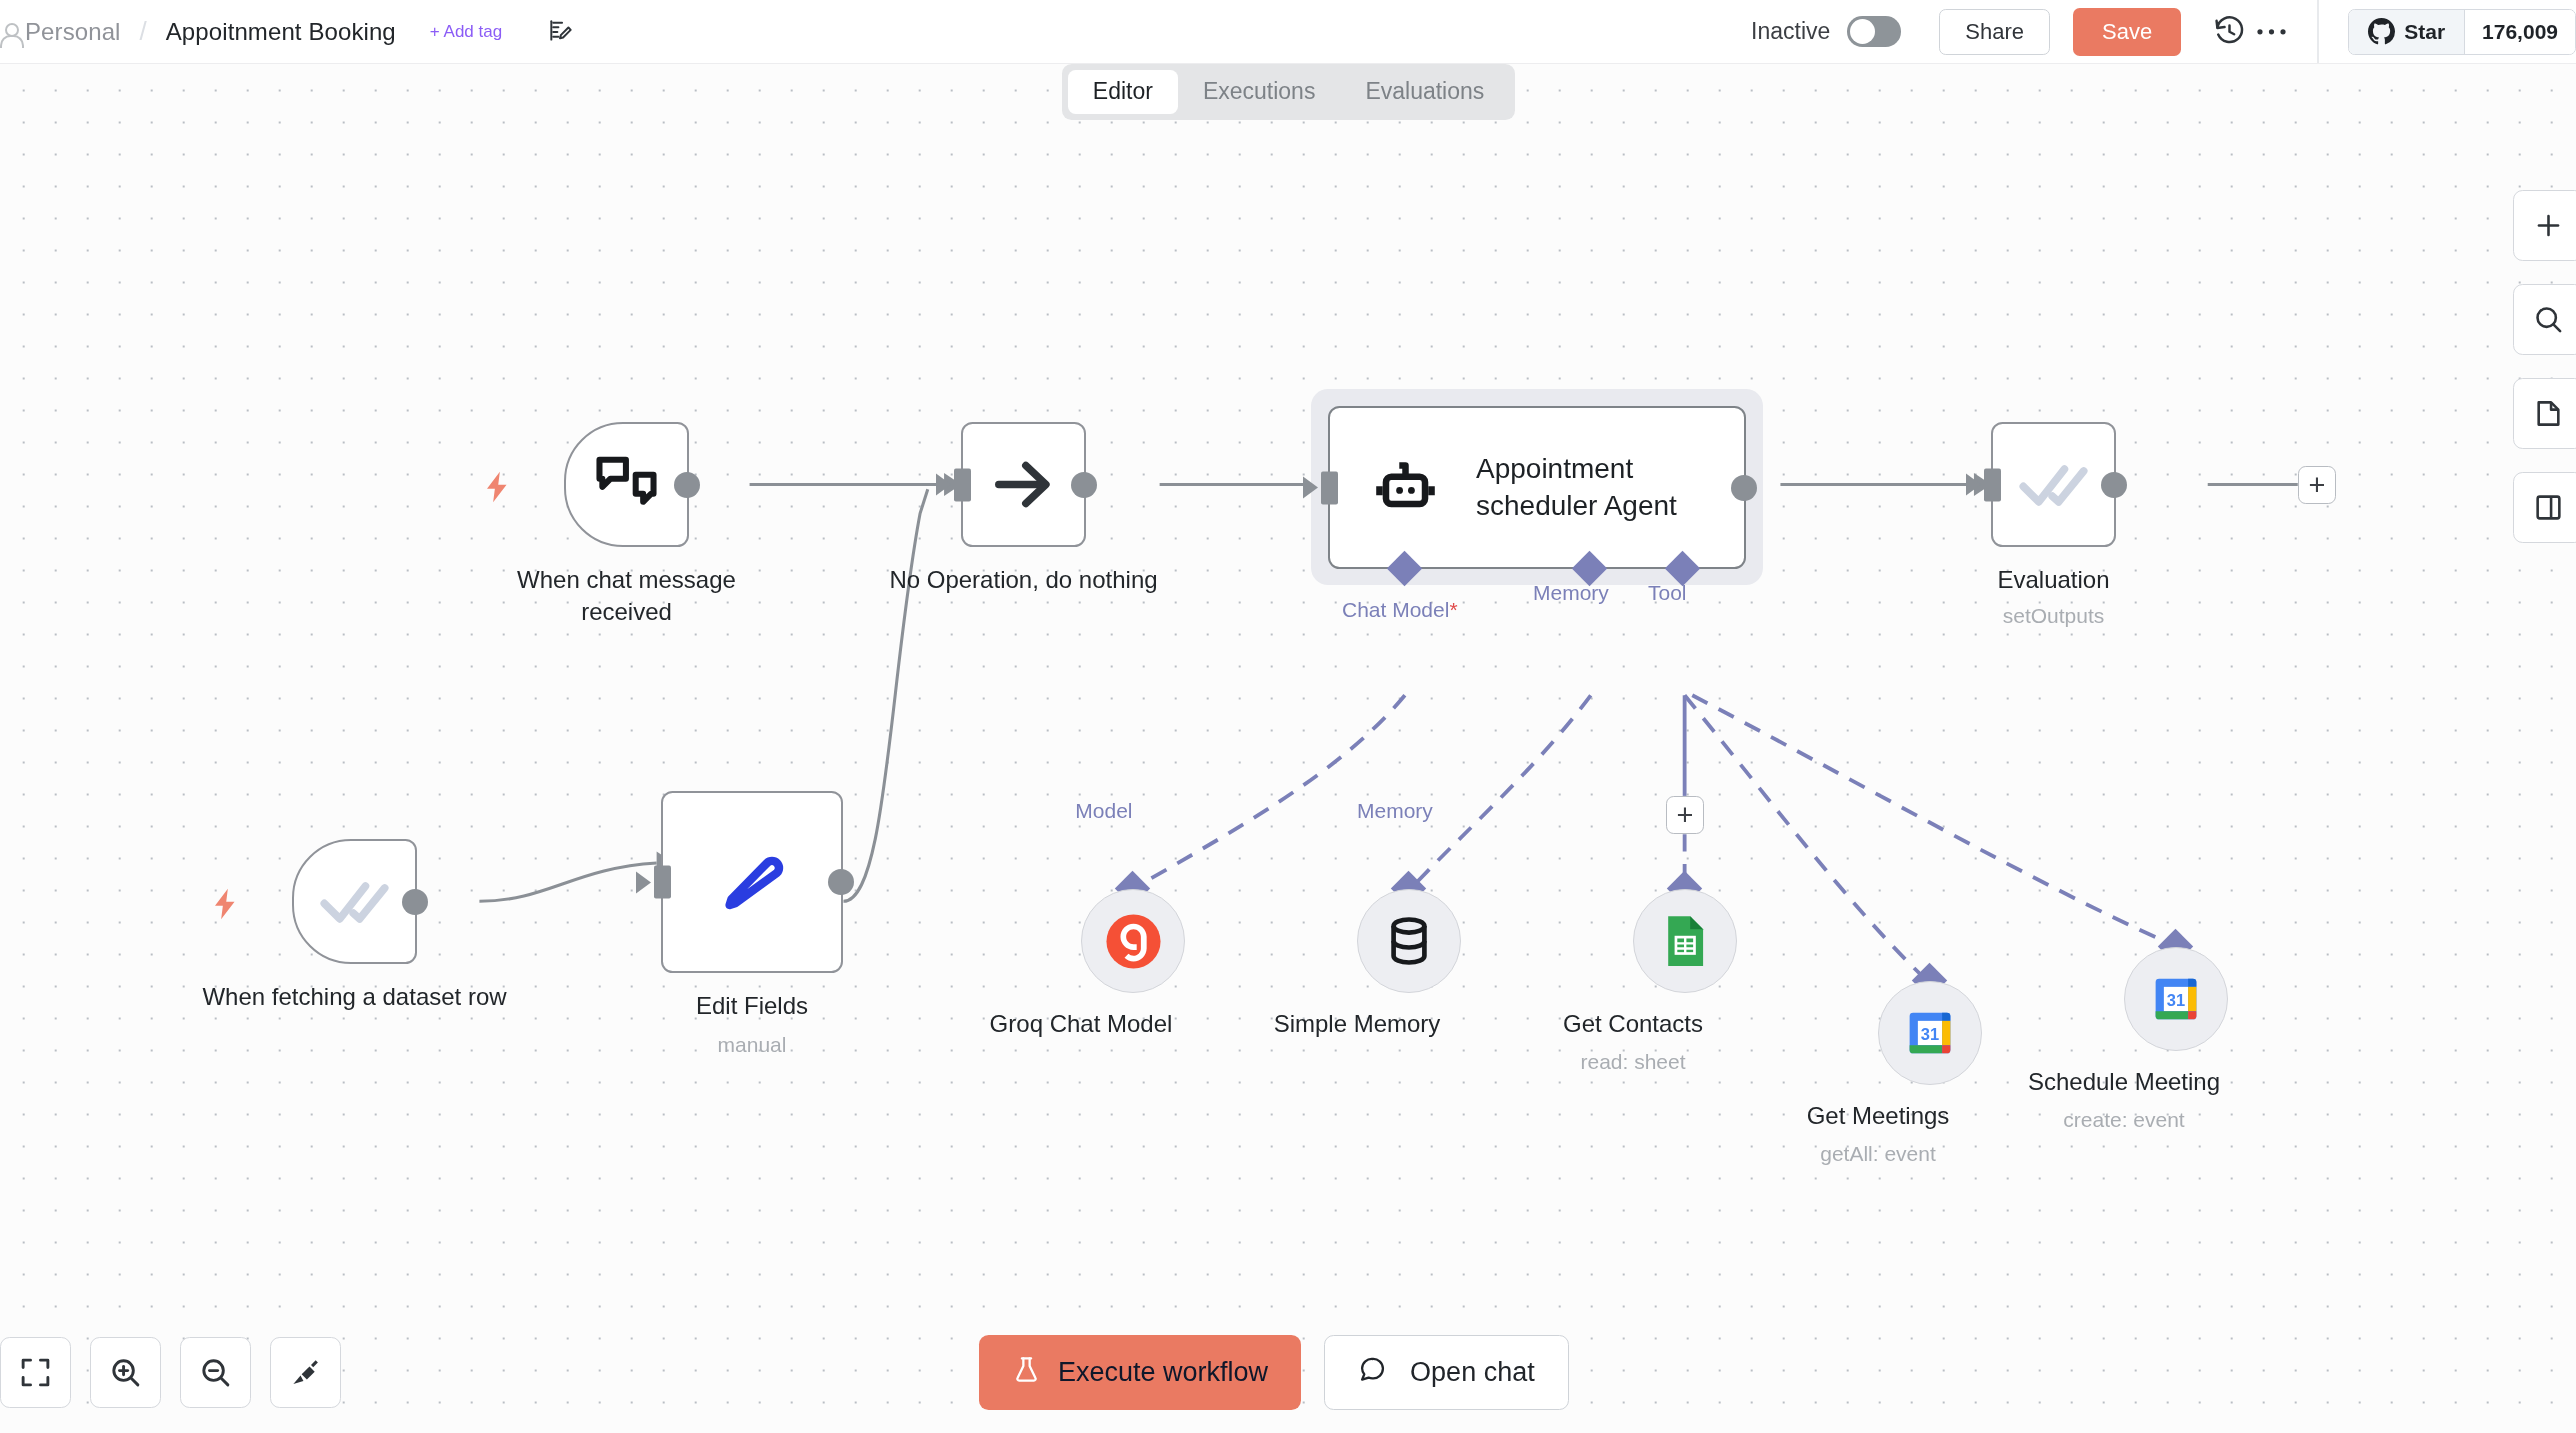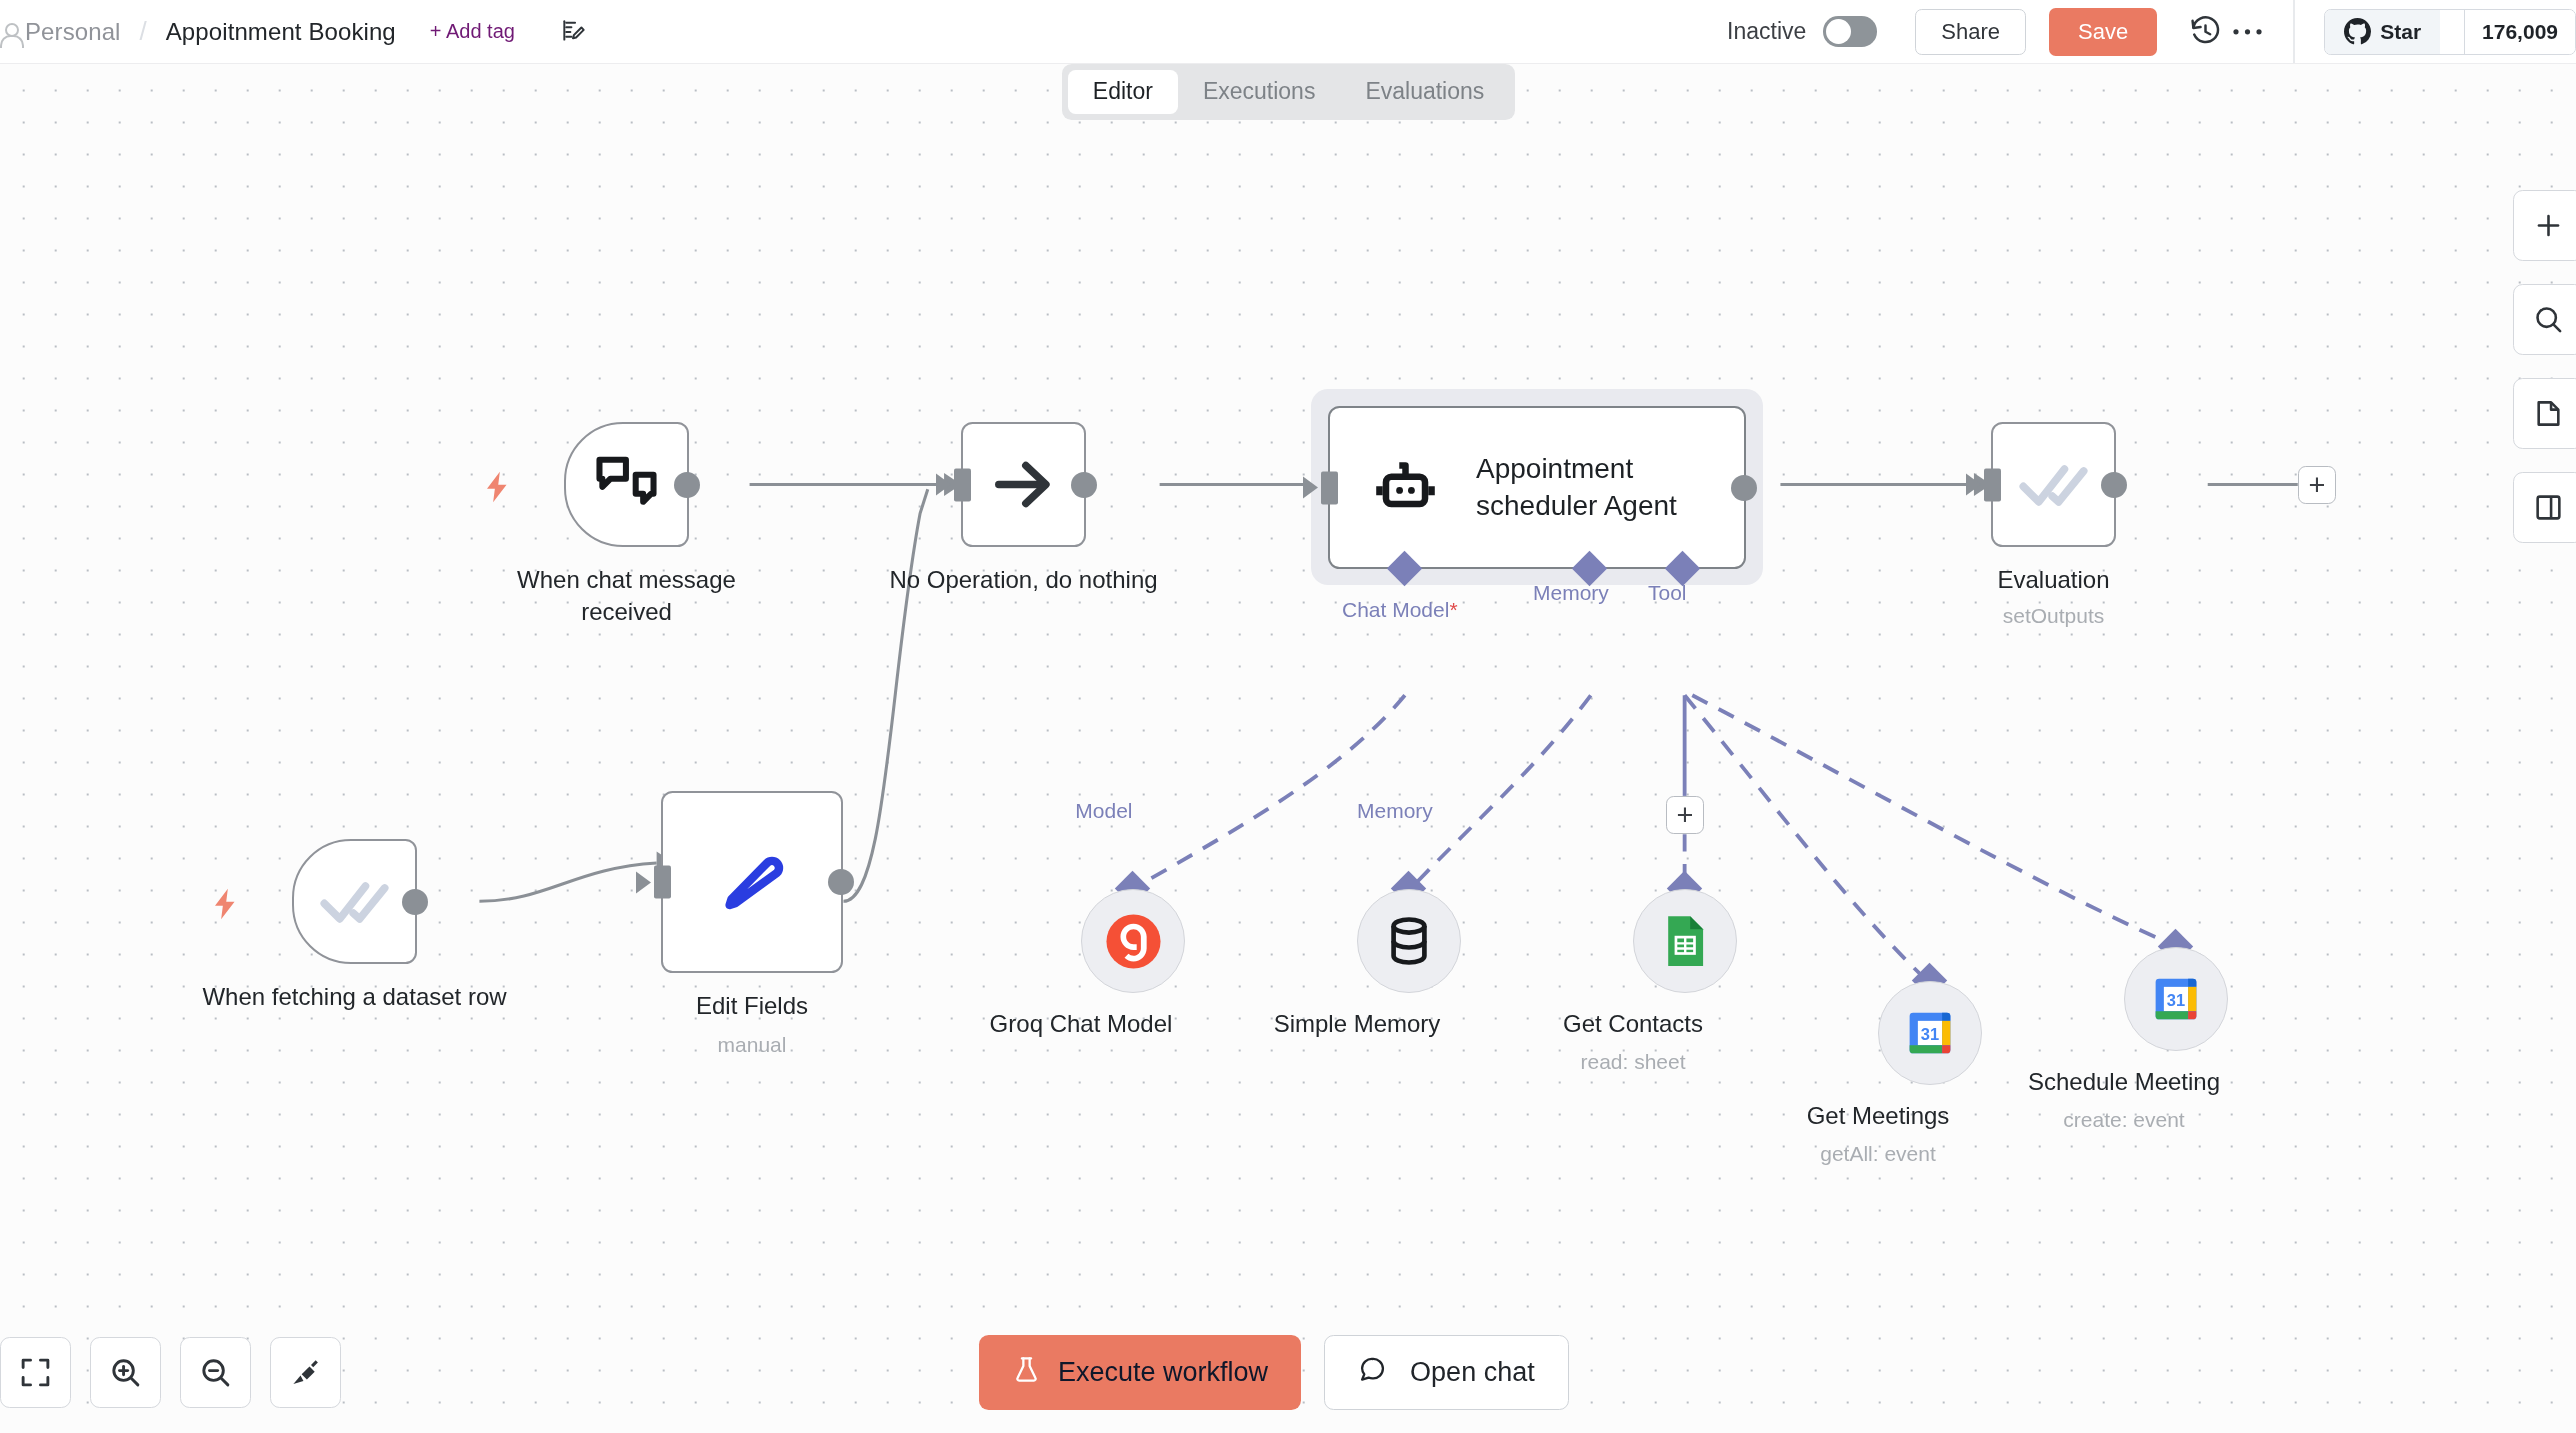--- a/index.html
+++ b/index.html
@@ -26,21 +26,21 @@
     border:2.4px solid #8a8f94; border-radius:50%;
   }
   .person-icon::after {
     content:""; position:absolute; left:3.8px; top:18px; width:20px; height:10.5px;
     border:2.4px solid #8a8f94; border-bottom:none;
     border-radius:10.5px 10.5px 0 0;
   }
   .crumb-personal { font-size: 24px; color: #909399; margin-left: 3.8px; letter-spacing:0.1px; }
   .crumb-sep { font-size: 26px; color: #dcdfe4; margin: 0 19px; font-weight: 300; }
   .crumb-title { font-size: 24px; color: #22262a; letter-spacing:0.1px; }
-  .add-tag { font-size: 20px; color: #701a75; margin-left: 34px; cursor: pointer; }
+  .add-tag { font-size: 17px; color: #8b5cf6; margin-left: 34px; cursor: pointer; }
   .edit-note-icon { margin-left: 46px; width: 25px; height: 27px; position: relative; cursor: pointer; }
 
   .hdr-right { display: flex; align-items: center; gap: 0px; padding-right: 0px; }
   .inactive-label { font-size: 23px; color: #3c3f44; margin-right: 17px; }
   .toggle {
     width: 54px; height: 31px; border-radius: 15.3px; background: #8e9499;
     position: relative; cursor: pointer; margin-right: 38px;
   }
   .toggle::after {
     content:""; position:absolute; left: 2.9px; top: 2.9px;
@@ -54,21 +54,21 @@
   .btn-save {
     height: 48px; padding: 0 29px; border: none; border-radius: 6.7px;
     background: #ea7a62; font-size: 22px; color: #ffffff; cursor: pointer;
     display:flex; align-items:center; margin-right: 27px;
   }
   .icon-btn-plain {
     width: 42px; height: 42px; display:flex; align-items:center; justify-content:center;
     cursor: pointer; color:#3c3f44;
   }
   .hdr-divider { width:1.4px; height: 63px; background:#e8eaed; margin: 0 29px 0 25px; }
-  .gh-widget { display:flex; align-items:center; height: 46px; border:1.4px solid #d6dae0; border-radius:6.7px; overflow:hidden;gap:24px; }
+  .gh-widget { display:flex; align-items:center; height: 46px; border:1.4px solid #d6dae0; border-radius:6.7px; overflow:hidden; }
   .gh-star { display:flex; align-items:center; gap:9.6px; background:#f2f5f8; padding: 0 19px; height:100%; font-size:21px; font-weight:bold; color:#1f2328; }
   .gh-count { background:#ffffff; padding: 0 17px; height:100%; display:flex; align-items:center; font-size:21px; font-weight:bold; color:#1f2328; border-left:1.4px solid #d6dae0; }
 
   
   .tabs-wrap {
     position: absolute; top: 64px; left: 1062px; z-index: 55;
     background: #e4e5e7; border-radius: 9.6px; padding: 5.8px;
     display: flex; gap: 0px; align-items: flex-end;
   }
   .tab {

